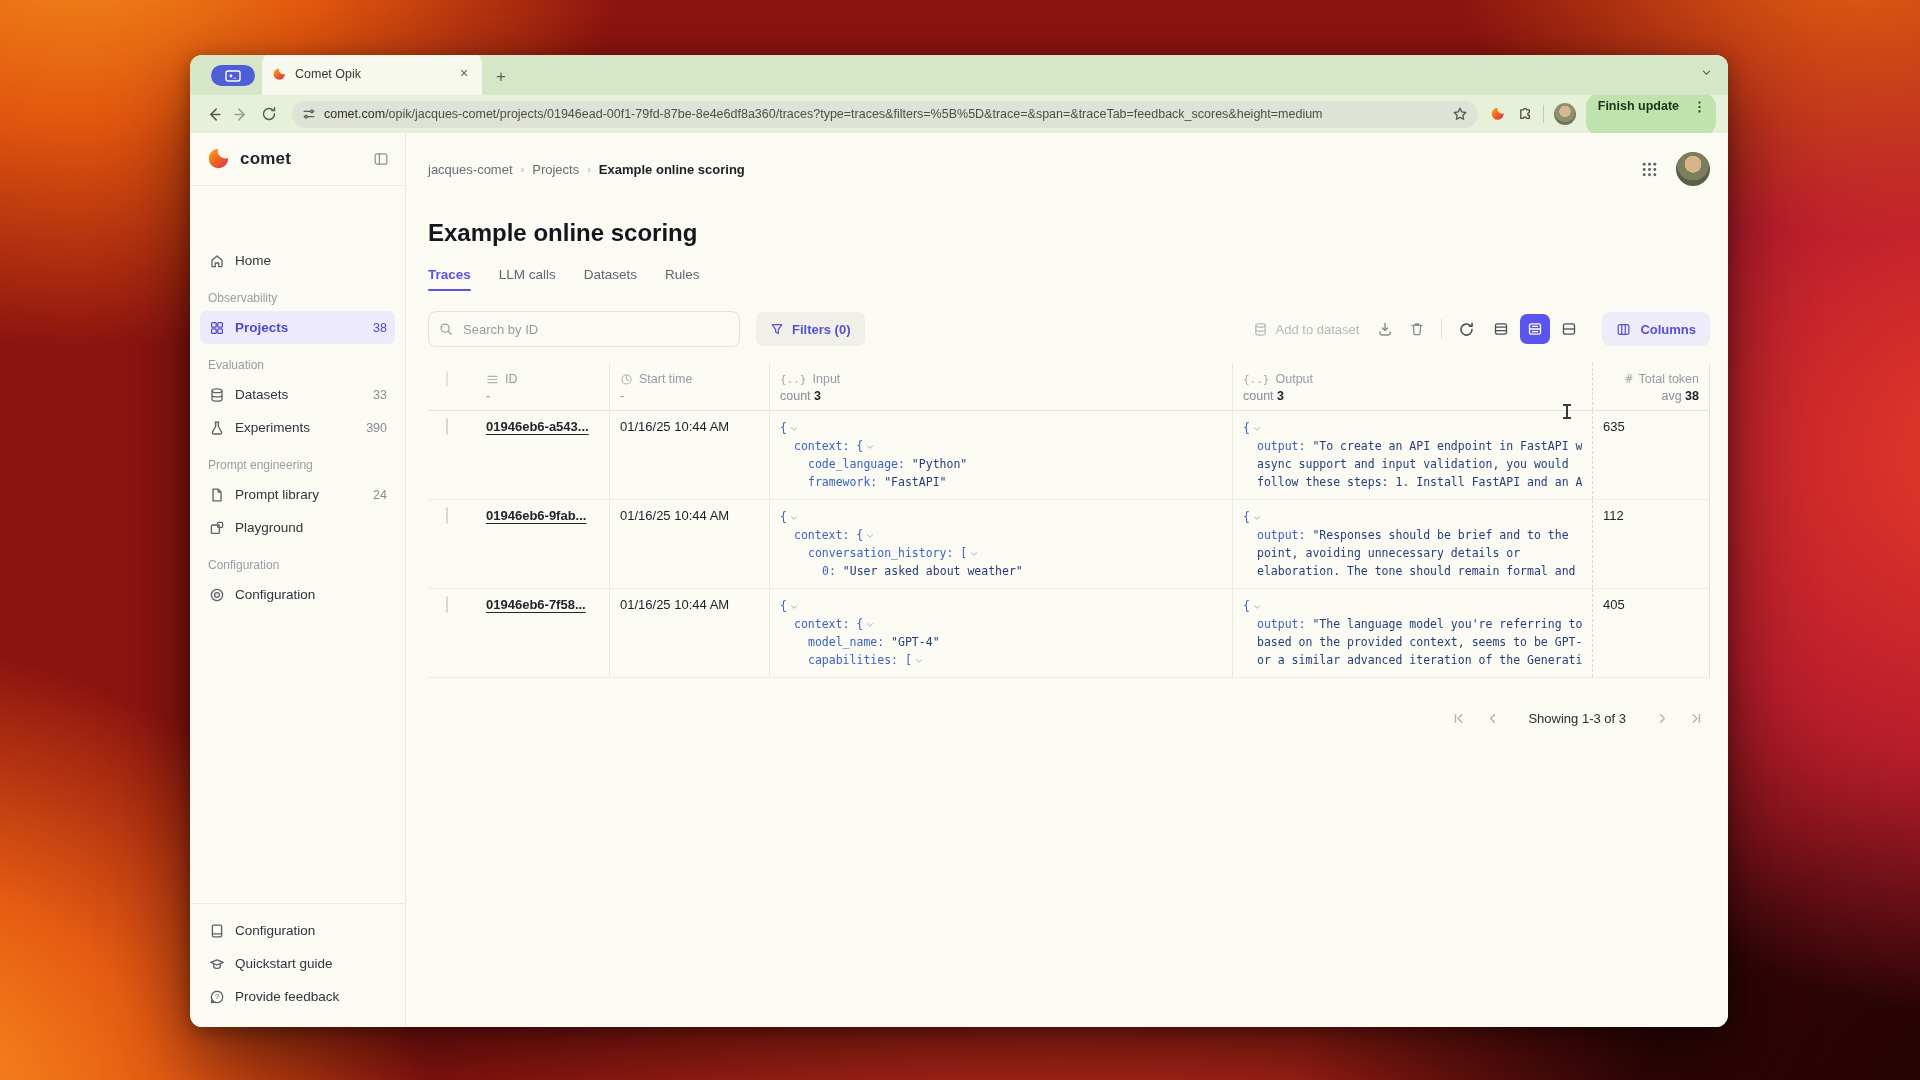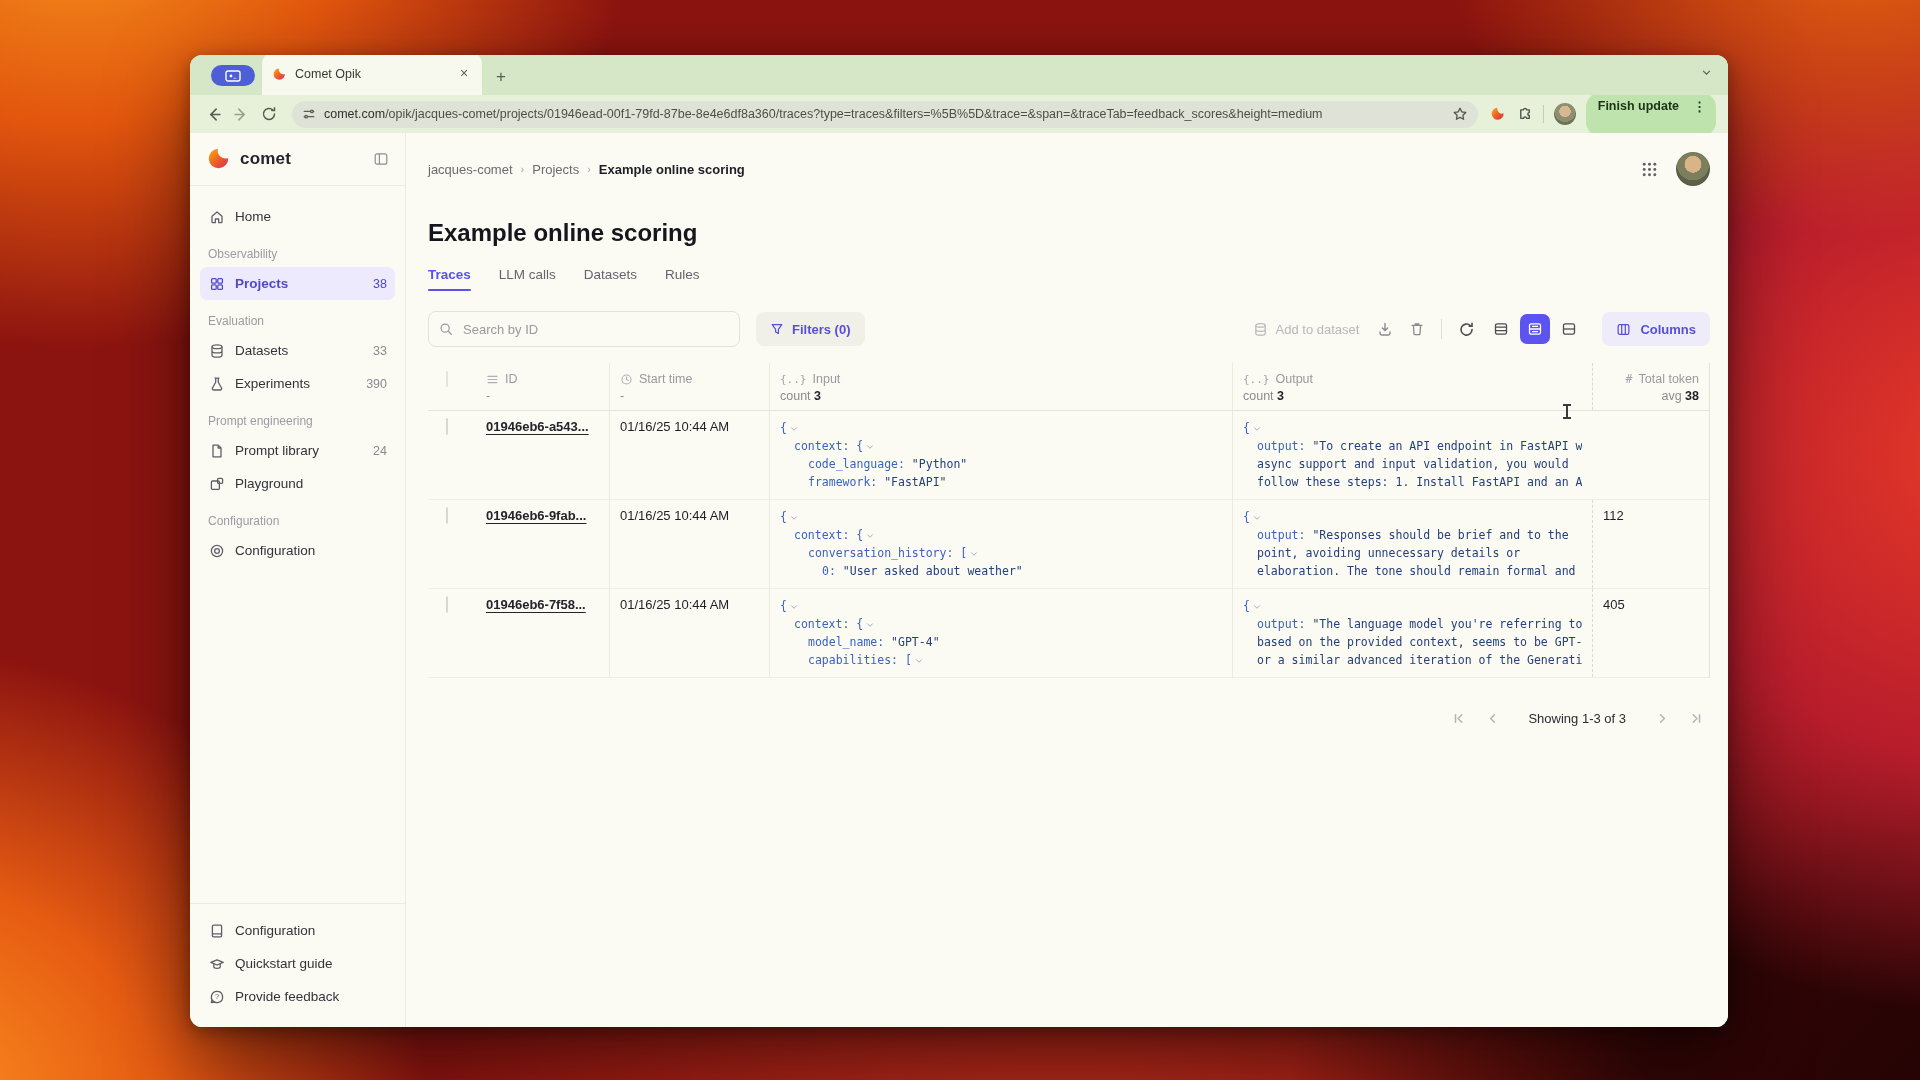--- a/index.html
+++ b/index.html
@@ -29,21 +29,21 @@
   .url{font-size:12.5px;white-space:nowrap;overflow:hidden;text-overflow:clip;flex:1;min-width:0;}
   .url .dom{color:#2f322b;}
   .url .path{color:#4d5048;}
   .chrome-right{display:flex;align-items:center;gap:10px;}
   .vdiv{width:1px;height:18px;background:#c3ccb8;}
   .chrome-avatar{width:22px;height:22px;border-radius:50%;background:radial-gradient(circle at 50% 38%, #d8b890 0 32%, #8d8f6f 33% 60%, #6e7257 61%);}
   .finish-pill{height:27px;background:#bfe3ac;border-radius:14px;display:flex;align-items:center;gap:8px;padding:0 4px 16px 12px;font-size:12.5px;color:#1d3317;font-weight:600;}
   .kebab{color:#2c3b26;font-size:13px;letter-spacing:0;padding:0 6px;}
   
   .app{flex:1;display:flex;min-height:0;background:#fbfaf3;}
-  .sidebar{width:215px;flex:0 0 auto;border-right:1px solid #eceade;display:flex;flex-direction:column;}
+  .sidebar{width:215px;flex:0 0 auto;border-right:1px solid #eceade;display:flex;flex-direction:column;gap:44px;}
   .logo-row{height:52px;display:flex;align-items:center;padding:0 16px;gap:8px;border-bottom:1px solid #eceade;}
   .logo-text{font-size:17px;font-weight:700;color:#23242e;letter-spacing:.2px;flex:1;}
   .collapse-ic{color:#8f8f97;}
   .side-nav{flex:1;padding:14px 10px 0 10px;overflow:hidden;}
   .sec-label{font-size:12px;color:#9c9ca4;padding:14px 8px 6px 8px;}
   .side-item{height:33px;display:flex;align-items:center;gap:10px;padding:0 8px;border-radius:7px;color:#33343c;font-size:13.5px;}
   .side-item .s-ic{width:17px;height:17px;color:#5f5f68;display:flex;align-items:center;justify-content:center;}
   .side-item .s-lbl{flex:1;}
   .side-item .s-count{font-size:12.5px;color:#8a8a92;}
   .side-item.active{background:#eceafc;color:#5049c8;font-weight:600;}
@@ -518,20 +518,21 @@
                 <div class="td b-left">
                   <div class="json">
                     <div class="j-line" style="padding-left: 0px;"><span class="tk-p">{</span><span class="tk-c" style="vertical-align: -1px;"><svg width="8" height="8" viewBox="0 0 16 16">
                           <path d="M3 5.5 8 10.5 13 5.5" fill="none" stroke="currentColor" stroke-width="2" stroke-linecap="round" stroke-linejoin="round"></path>
                         </svg></span></div>
                     <div class="j-line" style="padding-left: 14px;"><span class="tk-k">output: </span><span class="tk-v">"To create an API endpoint in FastAPI with</span></div>
                     <div class="j-line" style="padding-left: 14px;"><span class="tk-v">async support and input validation, you would</span></div>
                     <div class="j-line" style="padding-left: 14px;"><span class="tk-v">follow these steps: 1. Install FastAPI and an ASGI</span></div>
                   </div>
                 </div>
+                <div class="td b-dash"><span class="tok-num">635</span></div>
               </div>
               <div class="t-grid t-row">
                 <div class="td"><span class="cb"></span></div>
                 <div class="td"><span class="id-link">01946eb6-9fab...</span></div>
                 <div class="td b-left"><span>01/16/25 10:44 AM</span></div>
                 <div class="td b-left">
                   <div class="json">
                     <div class="j-line" style="padding-left: 0px;"><span class="tk-p">{</span><span class="tk-c" style="vertical-align: -1px;"><svg width="8" height="8" viewBox="0 0 16 16">
                           <path d="M3 5.5 8 10.5 13 5.5" fill="none" stroke="currentColor" stroke-width="2" stroke-linecap="round" stroke-linejoin="round"></path>
                         </svg></span></div>

